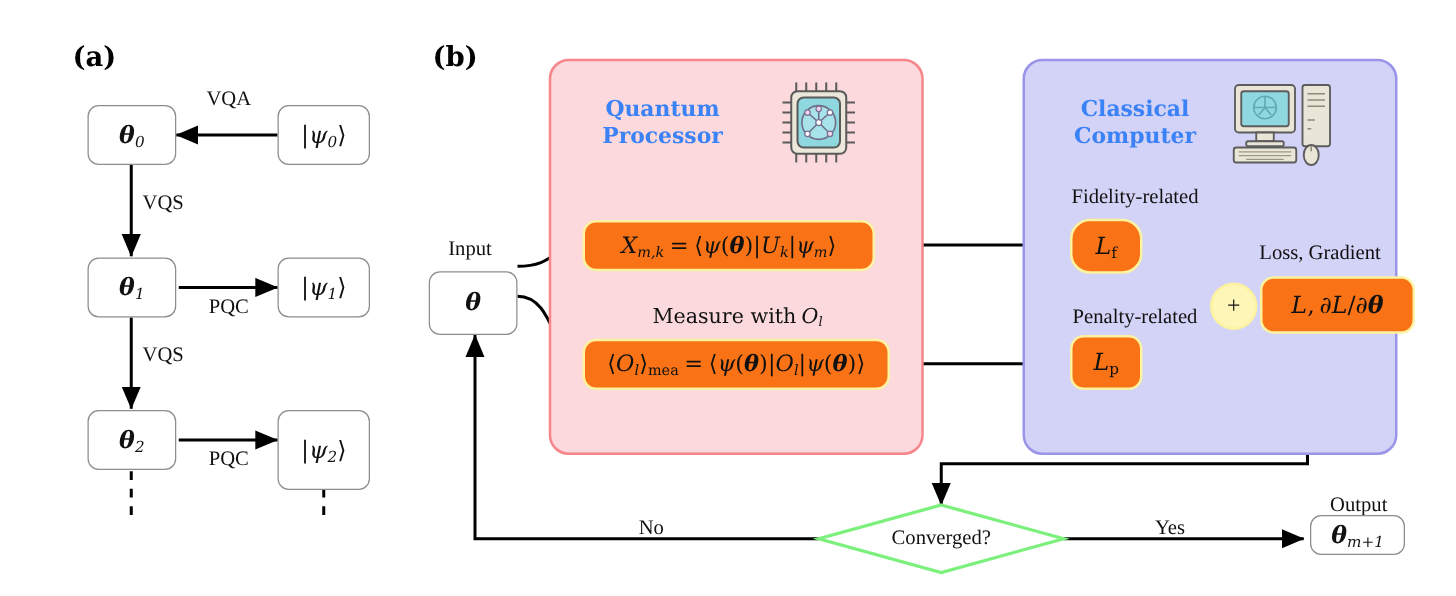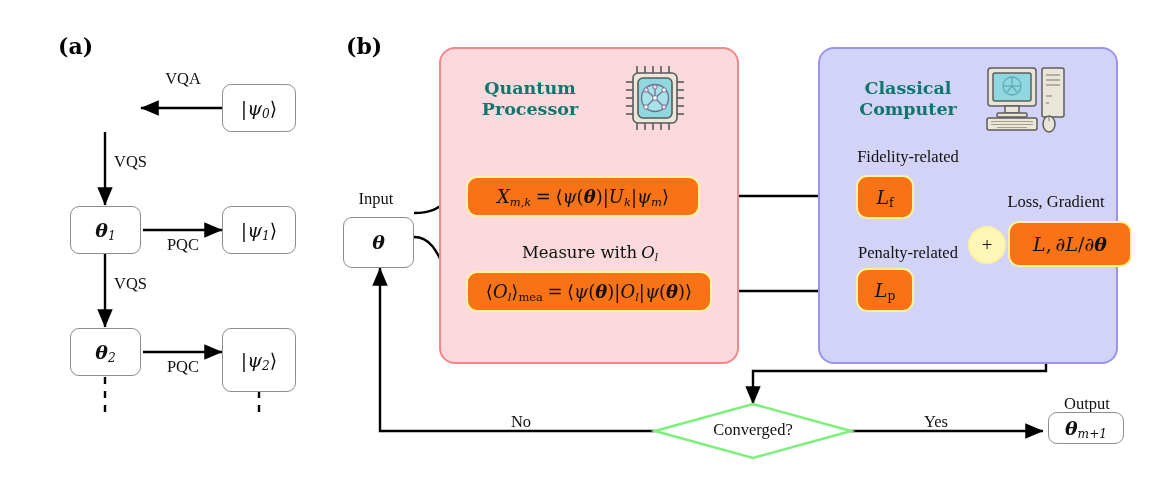--- a/index.html
+++ b/index.html
@@ -58,21 +58,21 @@
     background: #d3d2f7;
     border: 2.4px solid #9a95e8;
   }
 
   .region-title {
     font-family: "DejaVu Serif", serif;
     font-weight: bold;
     font-size: 17.5px;
     line-height: 1.18;
     text-align: center;
-    color: #0f766e;
+    color: #3b82f6;
   }
 
   
   .ybox {
     background: #f97316;
     border: 2px solid #fcf2a0;
     border-radius: 11px;
     display: flex;
     align-items: center;
     justify-content: center;
@@ -159,20 +159,23 @@
     <g stroke="#000" stroke-width="2.4" fill="none" stroke-dasharray="7 7">
       <path d="M105,377 L105,412"></path>
       <path d="M259,377 L259,412"></path>
     </g>
 
     <polygon points="753,404 851,431 753,458 655,431" fill="#ffffff" stroke="#7cf07c" stroke-width="2.6"></polygon>
   </svg>
 
   <div class="abs panel-label" style="left:58px; top:33px;">(a)</div>
 
+  <div class="abs gbox" style="left:70px; top:84px; width:71px; height:48px;">
+    <span class="math"><span class="mbf">θ</span><sub class="mi">0</sub></span>
+  </div>
   <div class="abs gbox" style="left:222px; top:84px; width:74px; height:48px;">
     <span class="math"><span class="mup">|</span><span class="mi">ψ</span><sub class="mi">0</sub><span class="mup">⟩</span></span>
   </div>
 
   <div class="abs gbox" style="left:70px; top:206px; width:71px; height:48px;">
     <span class="math"><span class="mbf">θ</span><sub class="mi">1</sub></span>
   </div>
   <div class="abs gbox" style="left:222px; top:206px; width:74px; height:48px;">
     <span class="math"><span class="mup">|</span><span class="mi">ψ</span><sub class="mi">1</sub><span class="mup">⟩</span></span>
   </div>
@@ -290,21 +293,21 @@
     <g stroke="#62a9b2" stroke-width="1.3" fill="none">
       <circle cx="27" cy="26" r="9"></circle>
       <line x1="18" y1="26" x2="36" y2="26"></line>
       <path d="M27,17 L27,26"></path>
       <path d="M22,32 L27,26 L32,32"></path>
     </g>
   </svg>
 
   <div class="abs cap" style="left:808px; top:147px; width:200px;">Fidelity-related</div>
 
-  <div class="abs ybox" style="left:856px; top:175px; width:58px; height:44px;">
+  <div class="abs ybox" style="left:856px; top:175px; width:58px; height:44px;border-radius:16px;">
     <span class="math"><span class="mi">L</span><sub class="mup">f</sub></span>
   </div>
 
   <div class="abs cap" style="left:808px; top:243px; width:200px;">Penalty-related</div>
 
   <div class="abs ybox" style="left:856px; top:268px; width:58px; height:44px;">
     <span class="math"><span class="mi">L</span><sub class="mup">p</sub></span>
   </div>
 
   <div class="abs ycircle" style="left:968px; top:226px; width:34px; height:34px;">

